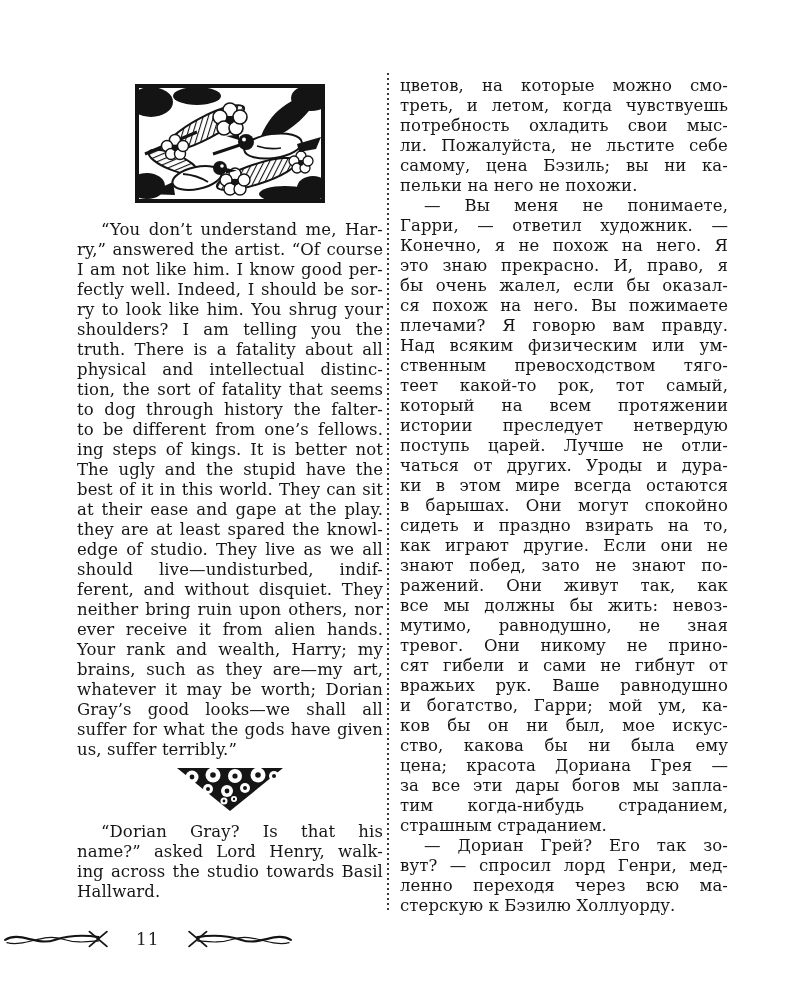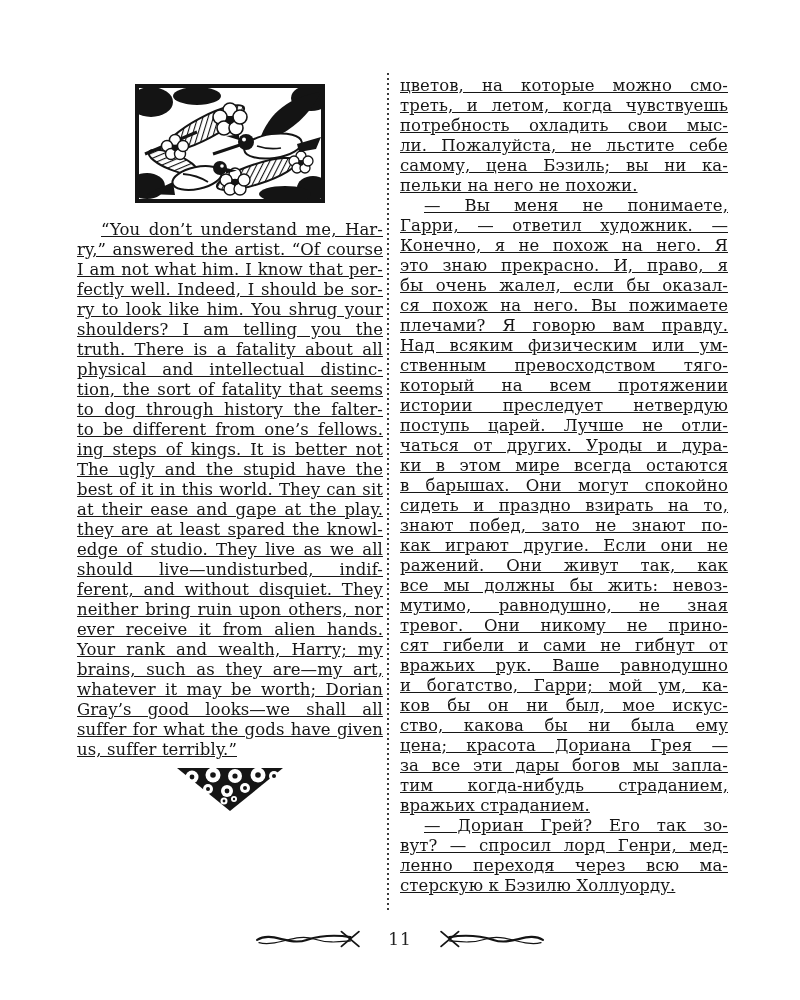--- a/index.html
+++ b/index.html
@@ -9,36 +9,35 @@
     font-family:"DejaVu Serif","Liberation Serif",serif;
     color:#161616;
     position:relative;
     overflow:hidden;
   }
   .col {
     position:absolute;
     font-size:16.5px;
     line-height:20px;
     letter-spacing:0.1px;
-    text-decoration:underline;
   }
   #left-col  { left:77px;  top:84px; width:306px; }
   #right-col { left:400px; top:76px; width:328px; }
   .jline { text-align:justify; text-align-last:justify; white-space:nowrap; }
   .jline.lastline { text-align-last:left; }
   .para.indent .jline:first-child { text-indent:24px; }
   #header-vignette { display:block; margin:0 auto 17px auto; }
   #mid-vignette    { display:block; margin:6px auto 10px auto; }
   #divider {
     position:absolute; left:387px; top:73px; width:2px; height:840px;
     background-image:repeating-linear-gradient(to bottom,#3a3a3a 0 2px,transparent 2px 5px);
   }
   #footer {
     position:absolute; left:0; top:928px; width:800px;
-    display:flex; justify-content:center; align-items:center; gap:24px;
+    display:flex; justify-content:flex-start; align-items:center; gap:24px;
   }
   #page-number { font-size:17px; color:#222; letter-spacing:1px; }
   .flip { transform:scaleX(-1); }
 </style>
 </head>
 <body>
 
 <div>
 
   <div class="col" id="left-col">
@@ -116,21 +115,21 @@
         <path d="M91,84 l11,2.5 l-11,3 z" fill="#141414"></path>
         <path d="M48,90 q14,1 25,8" stroke="#141414" stroke-width="1.8" fill="none"></path>
       </g>
 
       <rect x="2" y="2" width="186" height="115" fill="none" stroke="#141414" stroke-width="4"></rect>
     </svg>
 
     <div class="para indent">
         <div class="jline">“You don’t understand me, Har-</div>
         <div class="jline">ry,” answered the artist. “Of course</div>
-        <div class="jline">I am not what him. I know that per-</div>
+        <div class="jline">I am not like him. I know good per-</div>
         <div class="jline">fectly well. Indeed, I should be sor-</div>
         <div class="jline">ry to look like him. You shrug your</div>
         <div class="jline">shoulders? I am telling you the</div>
         <div class="jline">truth. There is a fatality about all</div>
         <div class="jline">physical and intellectual distinc-</div>
         <div class="jline">tion, the sort of fatality that seems</div>
         <div class="jline">to dog through history the falter-</div>
         <div class="jline">to be different from one’s fellows.</div>
         <div class="jline">ing steps of kings. It is better not</div>
         <div class="jline">The ugly and the stupid have the</div>
@@ -169,20 +168,26 @@
           <circle cx="51" cy="25" r="2.4" fill="#151515"></circle>
         <circle cx="69" cy="22" r="5" fill="#fff"></circle>
           <circle cx="69" cy="22" r="2" fill="#151515"></circle>
         <circle cx="48" cy="35" r="3.5" fill="#fff"></circle>
           <circle cx="48" cy="35" r="1.4" fill="#151515"></circle>
         <circle cx="58" cy="33" r="3" fill="#fff"></circle>
           <circle cx="58" cy="33" r="1.2" fill="#151515"></circle>
       </g>
     </svg>
 
+    <div class="para indent">
+        <div class="jline">“Dorian Gray? Is that his</div>
+        <div class="jline">name?” asked Lord Henry, walk-</div>
+        <div class="jline">ing across the studio towards Basil</div>
+        <div class="jline lastline">Hallward.</div>
+      </div>
   </div>
 
   <div id="divider"></div>
 
   <div class="col" id="right-col">
     <div class="para">
         <div class="jline">цветов, на которые можно смо-</div>
         <div class="jline">треть, и летом, когда чувствуешь</div>
         <div class="jline">потребность охладить свои мыс-</div>
         <div class="jline">ли. Пожалуйста, не льстите себе</div>
@@ -192,42 +197,43 @@
     <div class="para indent">
         <div class="jline">— Вы меня не понимаете,</div>
         <div class="jline">Гарри, — ответил художник. —</div>
         <div class="jline">Конечно, я не похож на него. Я</div>
         <div class="jline">это знаю прекрасно. И, право, я</div>
         <div class="jline">бы очень жалел, если бы оказал-</div>
         <div class="jline">ся похож на него. Вы пожимаете</div>
         <div class="jline">плечами? Я говорю вам правду.</div>
         <div class="jline">Над всяким физическим или ум-</div>
         <div class="jline">ственным превосходством тяго-</div>
+        <div class="jline">теет какой-то рок, тот самый,</div>
         <div class="jline">который на всем протяжении</div>
         <div class="jline">истории преследует нетвердую</div>
         <div class="jline">поступь царей. Лучше не отли-</div>
         <div class="jline">чаться от других. Уроды и дура-</div>
         <div class="jline">ки в этом мире всегда остаются</div>
         <div class="jline">в барышах. Они могут спокойно</div>
         <div class="jline">сидеть и праздно взирать на то,</div>
+        <div class="jline">как играют другие. Если они не</div>
         <div class="jline">знают побед, зато не знают по-</div>
-        <div class="jline">как играют другие. Если они не</div>
         <div class="jline">ражений. Они живут так, как</div>
         <div class="jline">все мы должны бы жить: невоз-</div>
         <div class="jline">мутимо, равнодушно, не зная</div>
         <div class="jline">тревог. Они никому не прино-</div>
         <div class="jline">сят гибели и сами не гибнут от</div>
         <div class="jline">вражьих рук. Ваше равнодушно</div>
         <div class="jline">и богатство, Гарри; мой ум, ка-</div>
         <div class="jline">ков бы он ни был, мое искус-</div>
         <div class="jline">ство, какова бы ни была ему</div>
         <div class="jline">цена; красота Дориана Грея —</div>
         <div class="jline">за все эти дары богов мы запла-</div>
         <div class="jline">тим когда-нибудь страданием,</div>
-        <div class="jline lastline">вражьих страданием.</div>
+        <div class="jline lastline">страшным страданием.</div>
       </div>
     <div class="para indent">
         <div class="jline">— Дориан Грей? Его так зо-</div>
         <div class="jline">вут? — спросил лорд Генри, мед-</div>
         <div class="jline">ленно переходя через всю ма-</div>
         <div class="jline lastline">стерскую к Бэзилю Холлуорду.</div>
       </div>
   </div>
 
   <div id="footer">

